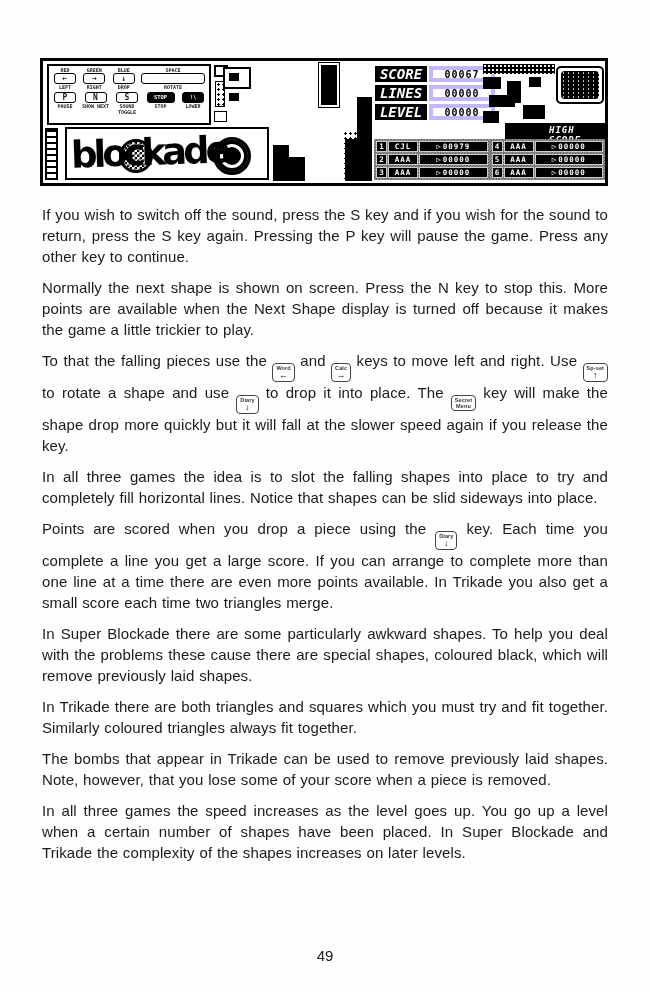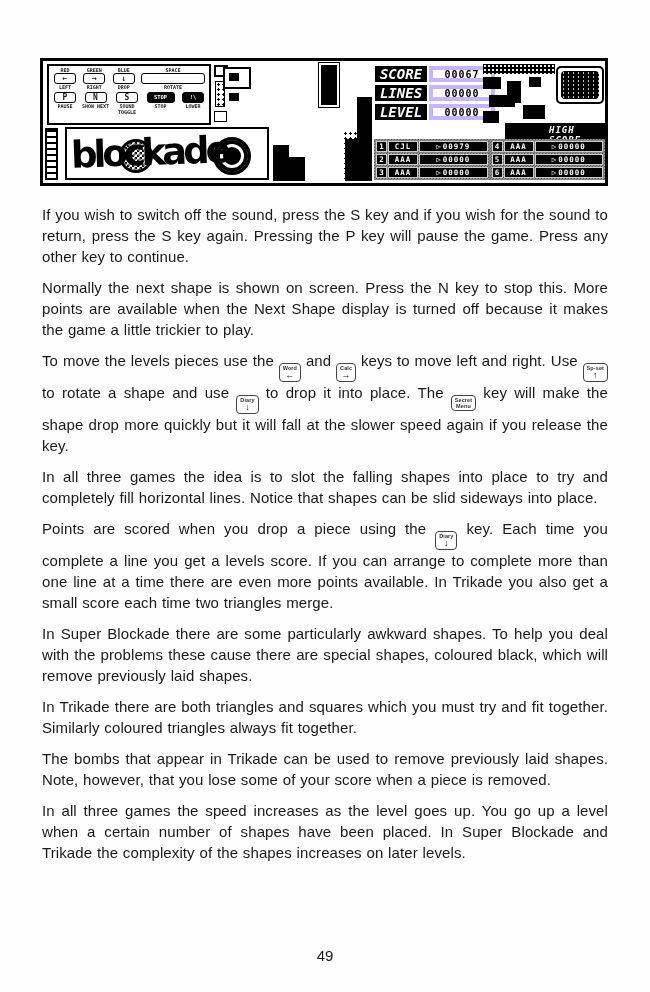--- a/index.html
+++ b/index.html
@@ -235,41 +235,41 @@
             <i style="font-style:normal;margin-right:1px">▷</i>
             <b>00000</b>
           </span>
       </div>
     </div>
   </div>
 
   <div class="copy">
     <p>If you wish to switch off the sound, press the S key and if you wish for the sound to return, press the S key again. Pressing the P key will pause the game. Press any other key to continue.</p>
     <p>Normally the next shape is shown on screen. Press the N key to stop this. More points are available when the Next Shape display is turned off because it makes the game a little trickier to play.</p>
-    <p><span>To move the levels pieces use the </span><span class="inkey">
+    <p><span>To that the falling pieces use the </span><span class="inkey">
           <span class="ik-top">Word</span>
           <span class="ik-glyph">←</span>
         </span><span> and </span><span class="inkey">
           <span class="ik-top">Calc</span>
           <span class="ik-glyph">→</span>
         </span><span> keys to move left and right. Use </span><span class="inkey">
           <span class="ik-top">Sp-set</span>
           <span class="ik-glyph">↑</span>
         </span><span> to rotate a shape and use </span><span class="inkey">
           <span class="ik-top">Diary</span>
           <span class="ik-glyph">↓</span>
         </span><span> to drop it into place. The </span><span class="inkey">
           <span class="ik-top">Secret</span>
           <span class="ik-top">Menu</span>
         </span><span> key will make the shape drop more quickly but it will fall at the slower speed again if you release the key.</span></p>
     <p>In all three games the idea is to slot the falling shapes into place to try and completely fill horizontal lines. Notice that shapes can be slid sideways into place.</p>
     <p><span>Points are scored when you drop a piece using the </span><span class="inkey">
           <span class="ik-top">Diary</span>
           <span class="ik-glyph">↓</span>
-        </span><span> key. Each time you complete a line you get a levels score. If you can arrange to complete more than one line at a time there are even more points available. In Trikade you also get a small score each time two triangles merge.</span></p>
+        </span><span> key. Each time you complete a line you get a large score. If you can arrange to complete more than one line at a time there are even more points available. In Trikade you also get a small score each time two triangles merge.</span></p>
     <p>In Super Blockade there are some particularly awkward shapes. To help you deal with the problems these cause there are special shapes, coloured black, which will remove previously laid shapes.</p>
     <p>In Trikade there are both triangles and squares which you must try and fit together. Similarly coloured triangles always fit together.</p>
     <p>The bombs that appear in Trikade can be used to remove previously laid shapes. Note, however, that you lose some of your score when a piece is removed.</p>
     <p>In all three games the speed increases as the level goes up. You go up a level when a certain number of shapes have been placed. In Super Blockade and Trikade the complexity of the shapes increases on later levels.</p>
   </div>
 
   <div class="pageno">49</div>
 </div>
 
 </body></html>

